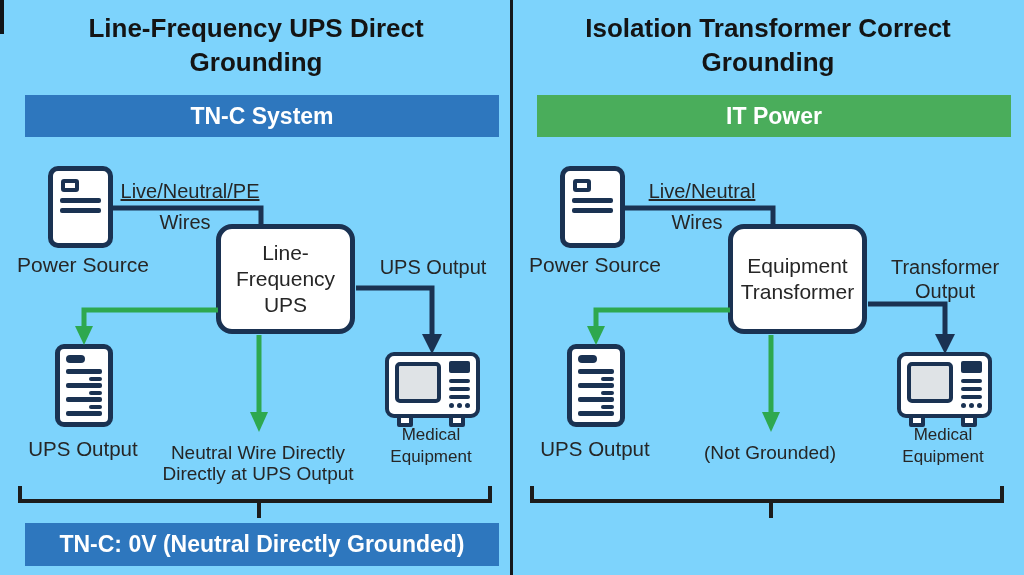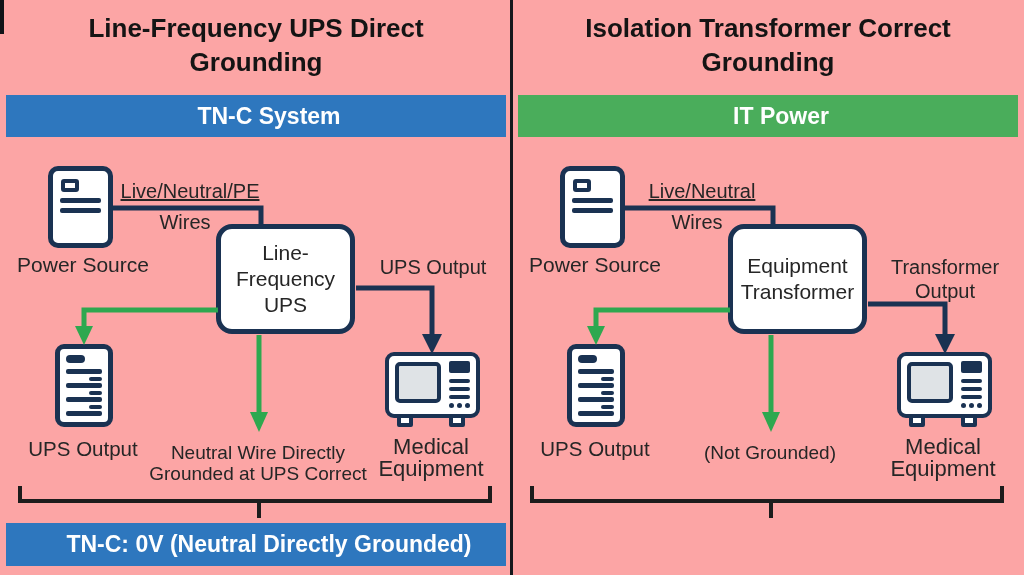--- a/index.html
+++ b/index.html
@@ -1,48 +1,48 @@
 <!DOCTYPE html>
 <html><head>
 <meta charset="utf-8">
 <style>
   html,body{margin:0;padding:0;background:#ffffff;}
   .stage{
     position:relative;width:1024px;height:575px;overflow:hidden;
-    background:#fca5a5;color:#1c1c1c;
+    background:#7dd3fc;color:#1c1c1c;
     font-family:"Liberation Sans",sans-serif;
   }
   .divider{position:absolute;left:510px;top:0;width:3px;height:575px;background:#15181c;}
   .edge-mark{position:absolute;left:0;top:0;width:4px;height:34px;background:#101418;}
 
   .panel{position:absolute;top:0;width:512px;height:575px;}
   .p0{left:0;} .p1{left:512px;}
 
   .title{
     position:absolute;top:11px;left:50%;transform:translateX(-50%);
     width:432px;text-align:center;font-size:26px;line-height:34px;
     font-weight:bold;color:#141414;
   }
   .sys-banner,.result-banner{
-    position:absolute;left:6px;width:474px;display:flex;align-items:center;
-    justify-content:center;color:#fff;font-weight:bold;font-size:23px;padding-left:26px;
+    position:absolute;left:25px;width:474px;display:flex;align-items:center;
+    justify-content:center;color:#fff;font-weight:bold;font-size:23px;
   }
   .sys-banner{top:95px;height:42px;}
   .result-banner{top:523px;height:43px;}
   .p0 .sys-banner,.p0 .result-banner{background:#2e77be;}
   .p1 .sys-banner,.p1 .result-banner{background:#4aad5b;}
 
   .lbl{position:absolute;text-align:center;font-size:20px;line-height:23px;color:#262626;}
   .wires-top{left:112px;top:180px;width:156px;text-decoration:underline;}
   .wires-bottom{left:110px;top:211px;width:150px;}
   .power-label{left:10px;top:253px;width:146px;font-size:21px;}
   .output-label{left:372px;top:255px;width:122px;line-height:24px;}
   .ups-label{left:16px;top:437px;width:134px;font-size:20.5px;}
   .caption{left:146px;top:442px;width:224px;font-size:19px;line-height:21px;}
-  .equip-label{left:372px;top:436px;width:118px;font-size:22px;line-height:21.5px;}
+  .equip-label{left:372px;top:424px;width:118px;font-size:17px;line-height:21.5px;}
 
   .converter{
     position:absolute;left:216px;top:224px;width:139px;height:110px;
     border:5px solid #1a3252;border-radius:16px;background:#ffffff;
     box-sizing:border-box;display:flex;align-items:center;justify-content:center;
     text-align:center;font-size:21px;line-height:26px;color:#262626;padding:0 3px;
   }
 
   
   .icon-power{position:absolute;left:48px;top:166px;width:65px;height:82px;
@@ -113,21 +113,21 @@
       <div class="row long r3"></div>
       <div class="row short r4"></div>
       <div class="row long r5"></div>
       <div class="row short r6"></div>
       <div class="row long r7"></div>
     </div>
     <div class="lbl ups-label">UPS Output</div>
 
     <div class="lbl caption">
       <div>Neutral Wire Directly</div>
-      <div>Grounded at UPS Correct</div>
+      <div>Directly at UPS Output</div>
     </div>
 
     <div class="icon-med">
       <div class="foot foot-l"></div>
       <div class="foot foot-r"></div>
       <div class="body"></div>
       <div class="screen"></div>
       <div class="tape"></div>
       <div class="mline m1"></div>
       <div class="mline m2"></div>

